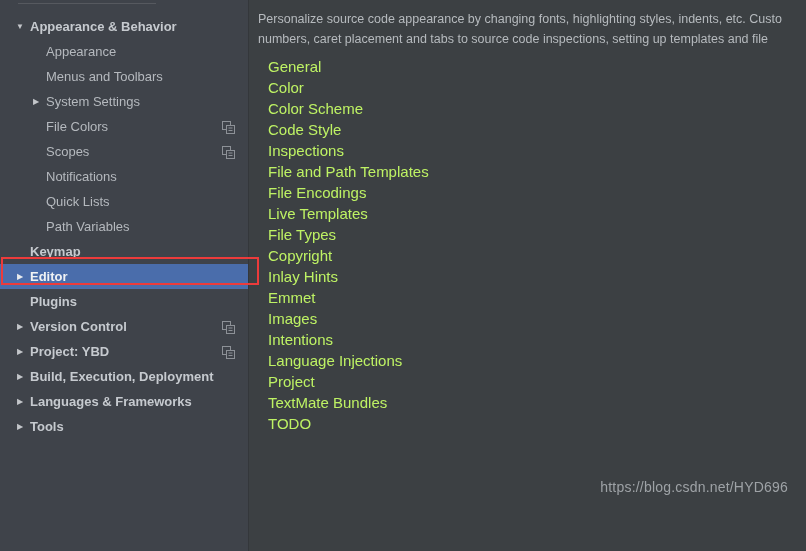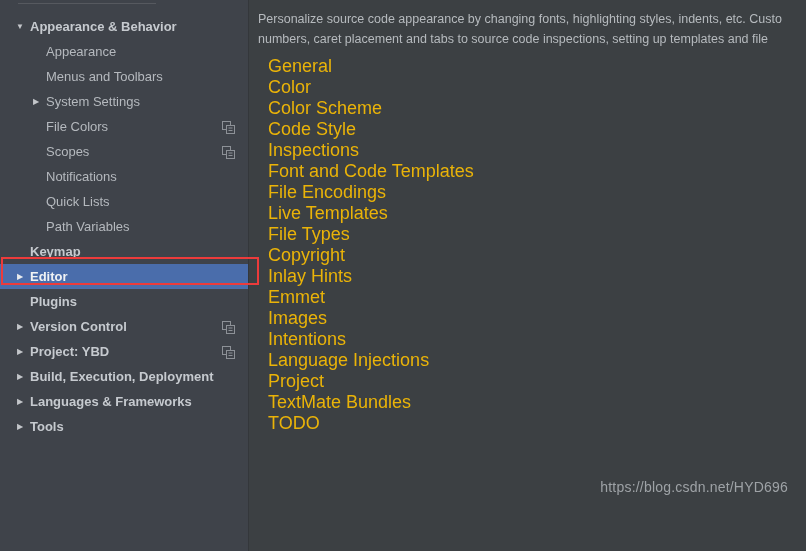--- a/index.html
+++ b/index.html
@@ -138,22 +138,22 @@
     overflow: visible;
   }
   #links {
     position: absolute;
     left: 19px;
     top: 56px;
   }
   .link-row {
     height: 21px;
     line-height: 21px;
-    font-size: 18px;
-    color: #eab308;
+    font-size: 15px;
+    color: #bef264;
     white-space: nowrap;
     cursor: pointer;
     display: block;
   }
   #watermark {
     position: absolute;
     right: 18px;
     bottom: 14px;
     font-size: 14px;
     color: #9ea2a6;
@@ -264,21 +264,21 @@
       <div class="descline">Personalize source code appearance by changing fonts, highlighting styles, indents, etc. Custo</div>
       <div class="descline">numbers, caret placement and tabs to source code inspections, setting up templates and file </div>
     </div>
 
     <div id="links">
         <span class="link-row">General</span>
         <span class="link-row">Color</span>
         <span class="link-row">Color Scheme</span>
         <span class="link-row">Code Style</span>
         <span class="link-row">Inspections</span>
-        <span class="link-row">Font and Code Templates</span>
+        <span class="link-row">File and Path Templates</span>
         <span class="link-row">File Encodings</span>
         <span class="link-row">Live Templates</span>
         <span class="link-row">File Types</span>
         <span class="link-row">Copyright</span>
         <span class="link-row">Inlay Hints</span>
         <span class="link-row">Emmet</span>
         <span class="link-row">Images</span>
         <span class="link-row">Intentions</span>
         <span class="link-row">Language Injections</span>
         <span class="link-row">Project</span>

